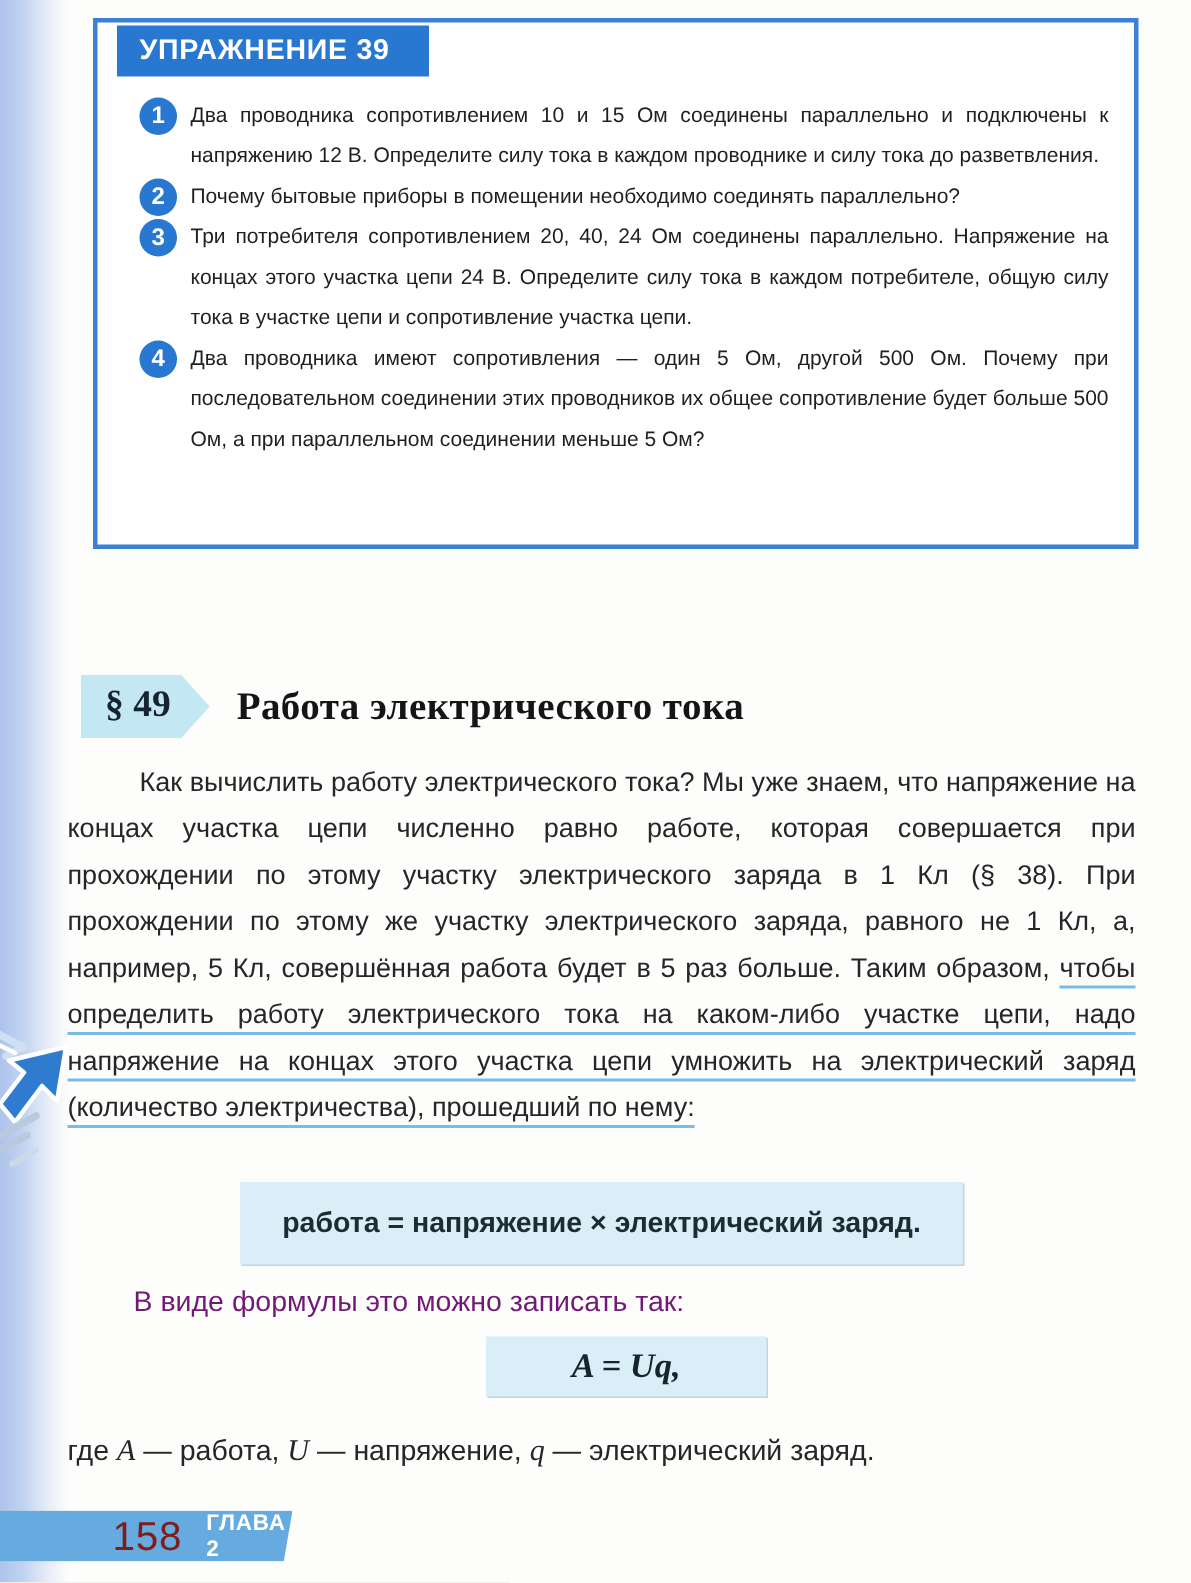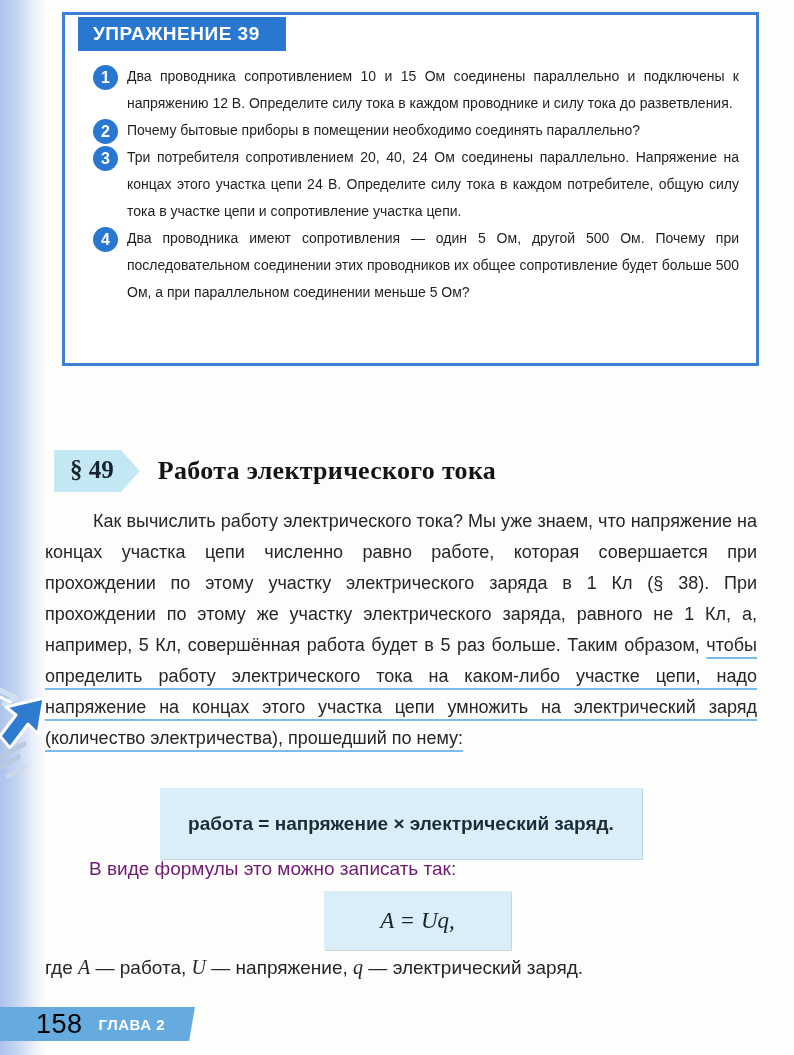--- a/index.html
+++ b/index.html
@@ -53,41 +53,41 @@
     text-indent:48px;
   }
   .u{
     text-decoration:underline;
     text-decoration-color:#79bce9;
     text-decoration-thickness:2px;
     text-underline-offset:6px;
   }
   
   .rule-box{
-    position:absolute;left:160px;top:788px;width:482px;height:71px;
+    position:absolute;left:160px;top:788px;width:482px;height:55px;
     background:#d9eef6;display:flex;align-items:center;justify-content:center;
     font-weight:bold;font-size:19px;color:#1c2b34;
     box-shadow:1px 1px 0 #c3d6de;
   }
   .formula-intro{position:absolute;left:89px;top:858px;font-size:19px;color:#701a75;}
   .formula-box{
-    position:absolute;left:324px;top:891px;width:187px;height:59px;
+    position:absolute;left:324px;top:891px;width:187px;height:40px;
     background:#d9eef6;display:flex;align-items:center;justify-content:center;
-    font-family:"Liberation Serif",serif;font-weight:normal;font-style:italic;
+    font-family:"Liberation Serif",serif;font-weight:bold;font-style:italic;
     font-size:23px;color:#16242e;box-shadow:1px 1px 0 #c3d6de;
   }
   .legend{position:absolute;left:45px;top:956px;font-size:19px;color:#262626;}
   .var{font-family:"Liberation Serif",serif;font-style:italic;font-size:20px;}
   
   .footer-band{
     position:absolute;left:0;top:1007px;width:195px;height:34px;
     background:#66abdf;display:flex;align-items:center;
     clip-path:polygon(0 0,100% 0,97% 100%,0 100%);
   }
-  .page-num{margin-left:36px;font-size:27px;color:#000000;letter-spacing:.5px;}
+  .page-num{margin-left:75px;font-size:27px;color:#7f1d1d;letter-spacing:.5px;}
   .chapter{margin-left:16px;font-size:15px;font-weight:bold;color:#ffffff;letter-spacing:.5px;}
   
   .arrow-decor{position:absolute;left:-6px;top:658px;width:62px;height:120px;}
 </style>
 </head>
 <body>
 
 <div class="page">
 
   <div class="edge"></div>

